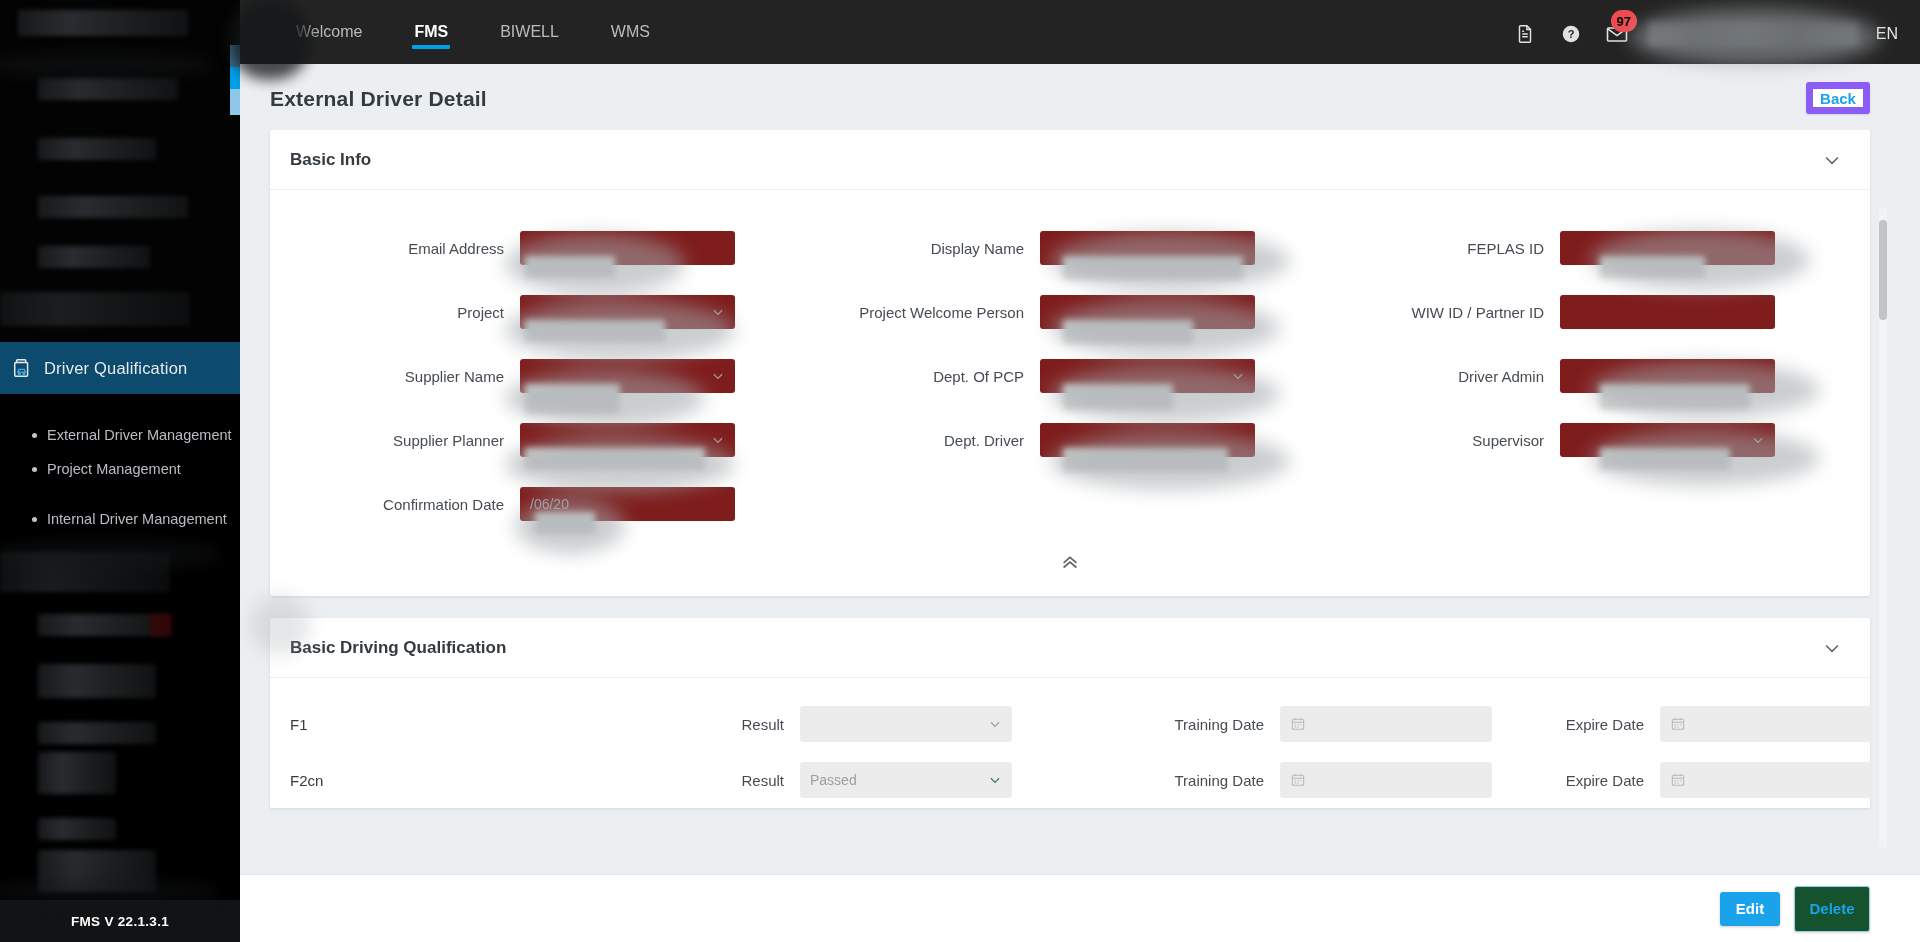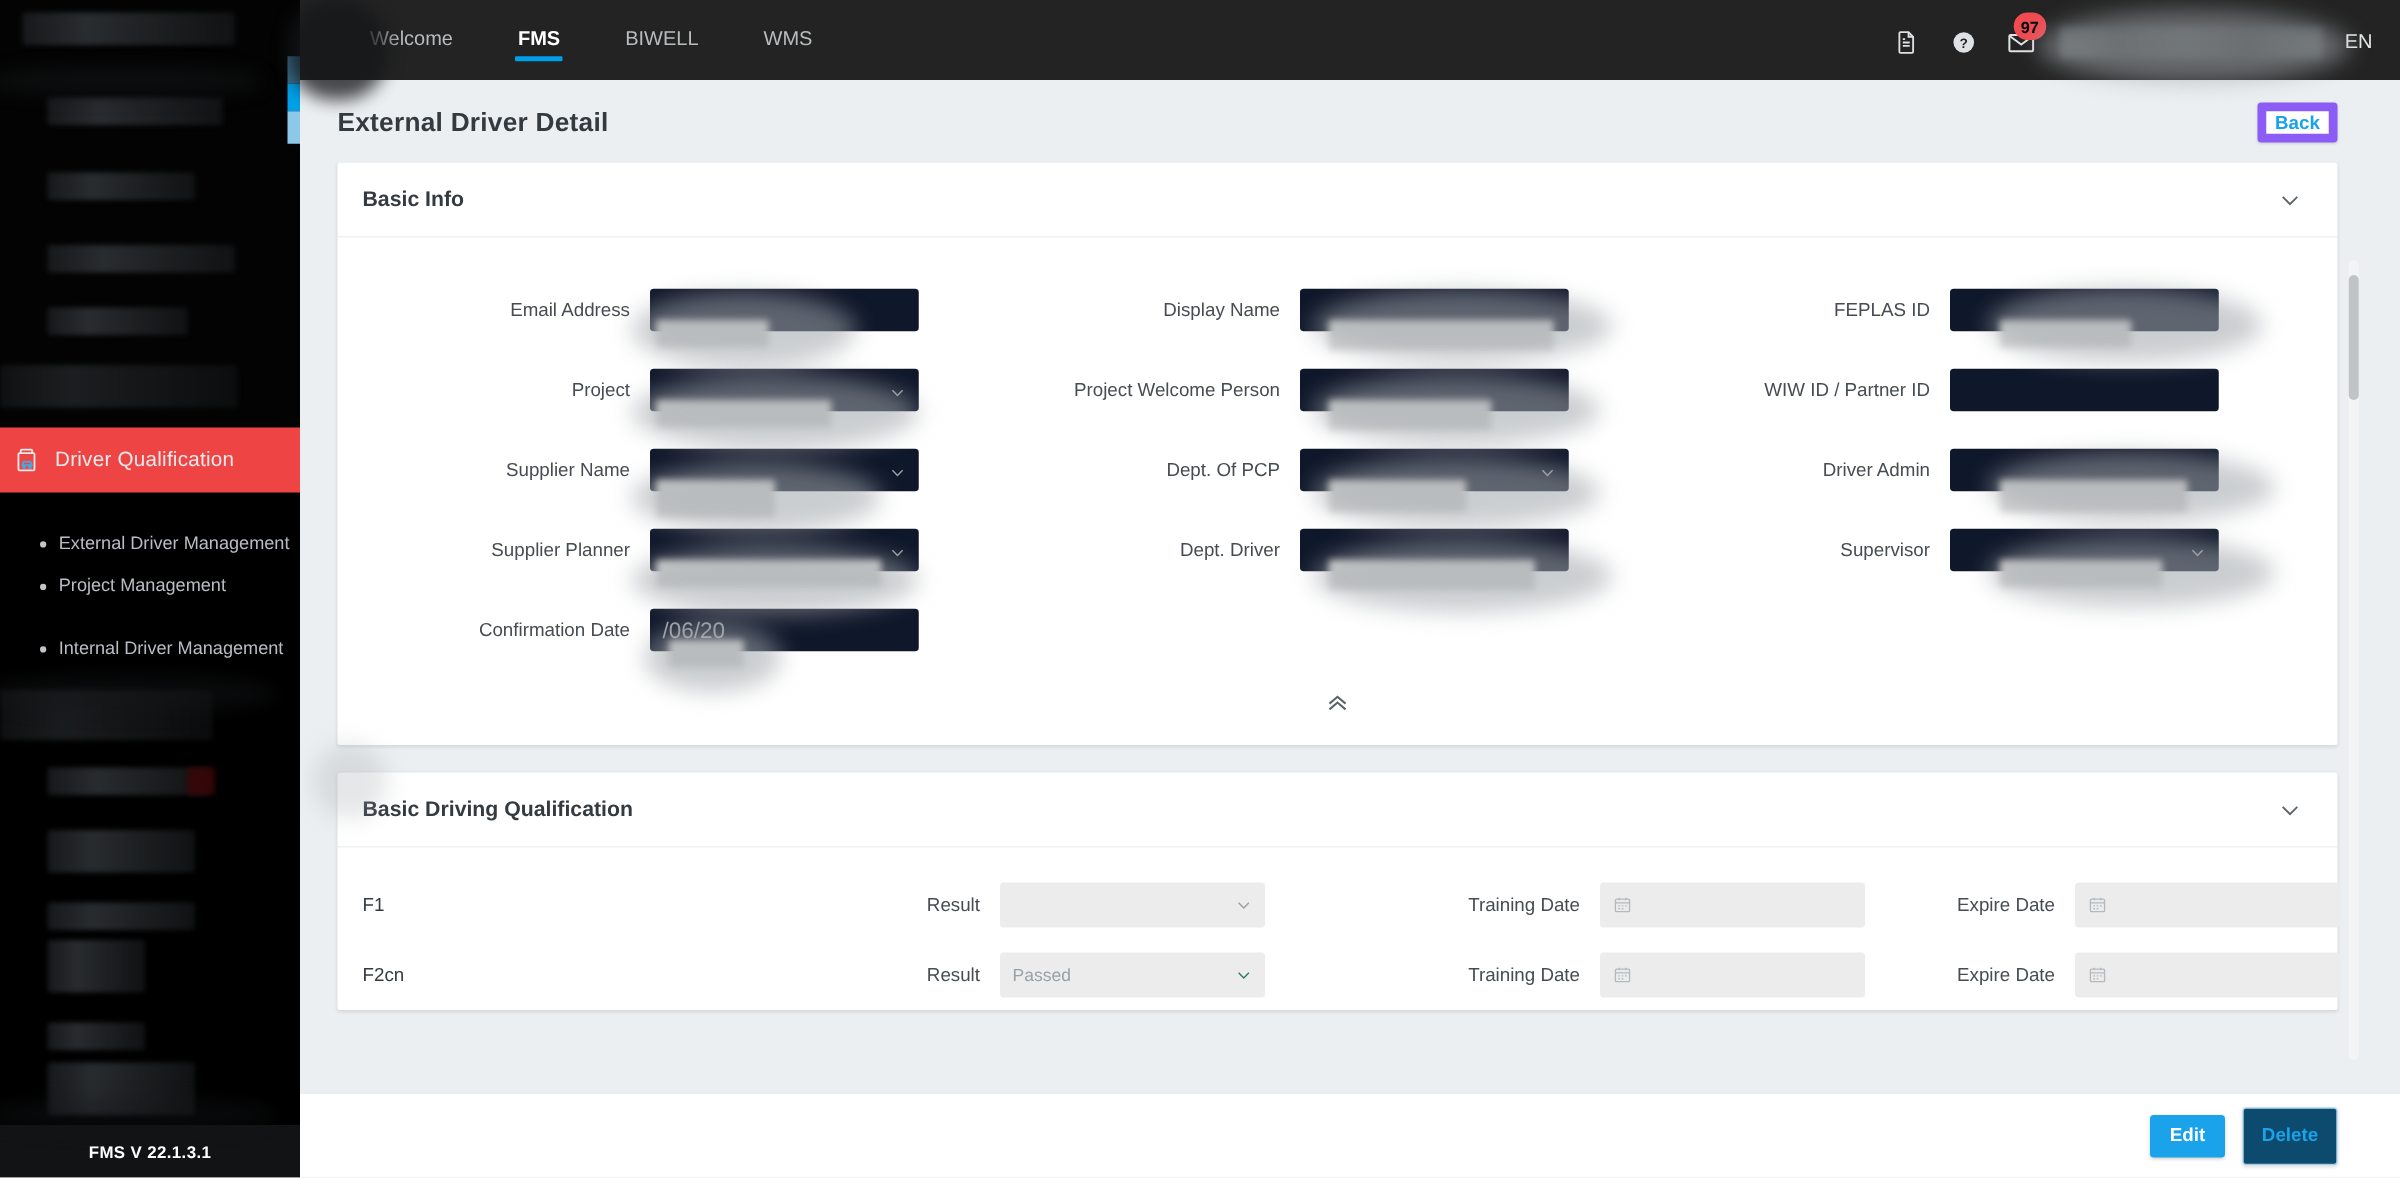--- a/index.html
+++ b/index.html
@@ -31,21 +31,21 @@
 
   .sb-bluebar { position: absolute; right: 0; width: 10px; }
   .sb-bluebar.b1 { top: 45px;  height: 22px; background:#3a6e8f; }
   .sb-bluebar.b2 { top: 67px;  height: 22px; background:#00a0e9; }
   .sb-bluebar.b3 { top: 89px;  height: 26px; background:#8ec8e8; }
 
   .sb-section {
     position: absolute; left: 0; top: 342px; width: 240px; height: 52px;
     display: flex; align-items: center; gap: 10px;
     padding-left: 12px;
-    background: #ef4444;
+    background: #0c4a6e;
   }
   .sb-section .label { font-size: 16.5px; color: #e8eaec; letter-spacing:.2px;}
   .sb-icon { width: 22px; height: 22px; flex: none; display:block; }
 
   .sb-sub { position: absolute; left: 0; width: 240px; height: 50px;
             display:flex; align-items:center; padding-left: 32px; gap: 10px; }
   .sb-sub .dot { width: 5px; height: 5px; border-radius: 50%; background: #c2c6cb; flex:none;}
   .sb-sub .txt { font-size: 14.5px; color: #b9bdc3; }
 
   .sb-version {
@@ -137,23 +137,23 @@
   .card-body { padding: 26px 20px 8px 20px; }
 
   .grid { display: grid; grid-template-columns: repeat(3, 1fr); }
   .fld { display: flex; align-items: center; height: 64px; }
   .fld .lab {
     flex: none; width: 230px; text-align: right; padding-right: 16px;
     font-size: 15px; color: #464c52; white-space: nowrap;
   }
   .fld .ctl {
     position: relative; width: 215px; height: 34px;
-    background: #0f172a; border-radius: 3px;
+    background: #7f1d1d; border-radius: 3px;
     display: flex; align-items: center; padding: 0 10px;
-    font-size: 18px; color: #9aa0a6;
+    font-size: 14px; color: #9aa0a6;
   }
   .ctl .caret {
     position: absolute; right: 10px; top: 50%; transform: translateY(-50%);
     width: 14px; height: 14px;
   }
   .ctl .cal { width: 16px; height: 16px; margin-right: 6px; flex: none; }
   .ctl.green { background: #4ed0a0; color: #1b5a43; }
 
   .collapse-row { display:flex; align-items:center; justify-content:center; height: 52px; }
   .dblchev { width: 22px; height: 22px; cursor: pointer; }
@@ -168,21 +168,21 @@
                 display:flex; align-items:center; padding: 0 10px; font-size: 14px; color:#9aa0a6; }
 
   
   .footerbar {
     position: absolute; left: 240px; bottom: 0; width: 1680px; height: 68px;
     background: #fff; border-top: 1px solid #e3e6e8;
     display: flex; align-items: center; justify-content: flex-end;
     gap: 14px; padding-right: 50px; z-index: 15;
   }
   .btn-edit { width: 60px; height: 34px; background: #1aa3ea; color:#fff; box-shadow: 0 1px 3px rgba(0,0,0,.2); }
-  .btn-delete { width: 76px; height: 46px; background:#0c4a6e; color:#1aa3ea; border:1px solid #9ecde8; box-shadow: 0 1px 3px rgba(0,0,0,.14); }
+  .btn-delete { width: 76px; height: 46px; background:#14532d; color:#1aa3ea; border:1px solid #9ecde8; box-shadow: 0 1px 3px rgba(0,0,0,.14); }
 
   
   .vscroll { position:absolute; right: 33px; top: 140px; width: 8px; height: 640px; background: #f2f4f5; border-radius: 4px; z-index: 12;}
   .vthumb { position:absolute; right: 33px; top: 152px; width: 8px; height: 100px; background: #c1c4c7; border-radius: 4px; z-index: 13; cursor:pointer;}
 
   
   .blob { position:absolute; background:#d8d8d8; filter: blur(3px); border-radius:2px; pointer-events:none;}
 </style>
 </head>
 <body>

